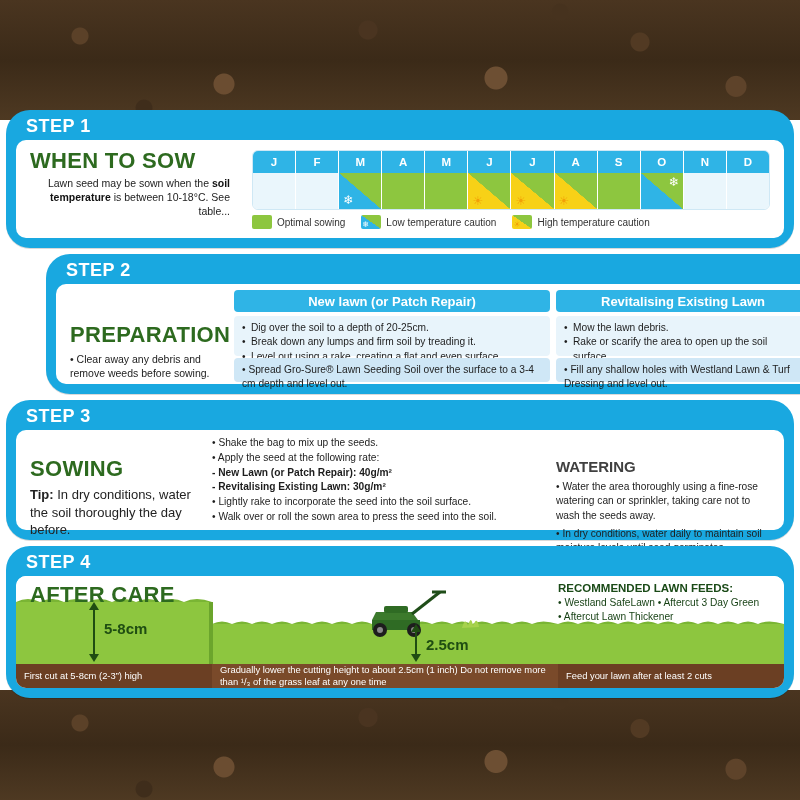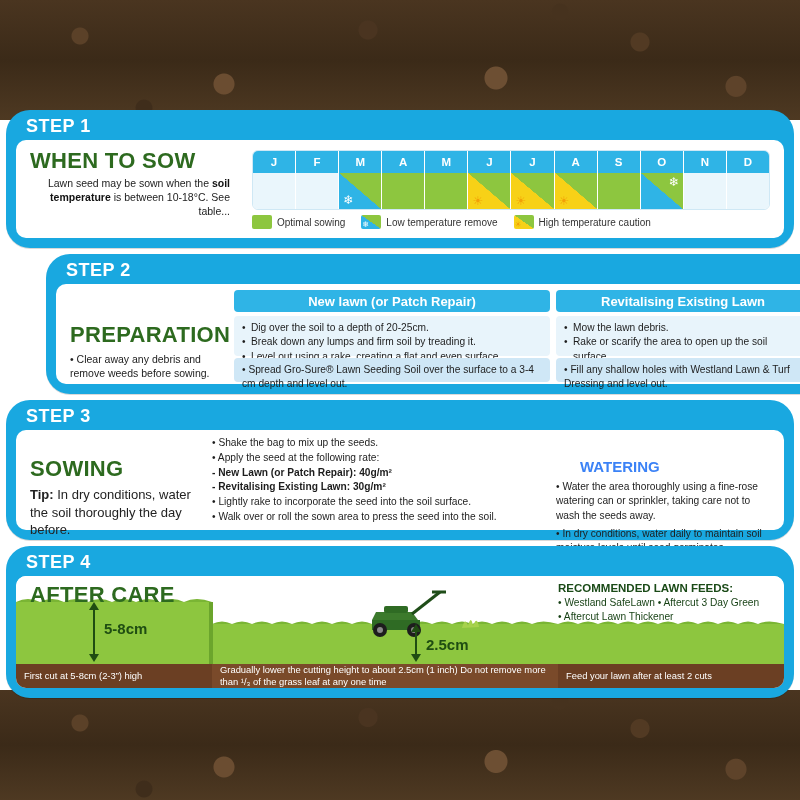--- a/index.html
+++ b/index.html
@@ -101,21 +101,21 @@
   #b2d{left:500px;top:74px;width:254px;height:24px;}
   .bul{display:block;position:relative;padding-left:9px;}
   .bul:before{content:"•";position:absolute;left:0;top:0;}
 
   
   #panel3{top:400px;height:140px;}
   #s3-title{position:absolute;left:14px;top:26px;font-size:22px;color:#2d6a1f;font-weight:bold;letter-spacing:.3px;}
   #inner3{top:30px;height:100px;left:10px;width:768px;}
   #s3-tip{position:absolute;left:14px;top:56px;width:170px;font-size:13px;color:#222;line-height:1.35;}
   #s3-mid{position:absolute;left:196px;top:6px;width:336px;font-size:10.2px;color:#1d1d1d;line-height:1.45;}
-  #s3-water-title{position:absolute;left:540px;top:28px;font-size:15px;color:#3b82f6;font-weight:bold;margin-left:24px;}
+  #s3-water-title{position:absolute;left:540px;top:28px;font-size:15px;color:#404040;font-weight:bold;}
   #s3-water{position:absolute;left:540px;top:50px;width:218px;font-size:10.2px;color:#1d1d1d;line-height:1.4;}
 
   
   #panel4{top:546px;height:152px;}
   #inner4{top:30px;height:112px;left:10px;width:768px;background:#ffffff;overflow:hidden;}
   #s4-title{position:absolute;left:14px;top:6px;font-size:22px;color:#2d6a1f;font-weight:bold;letter-spacing:.3px;z-index:5;}
   .lawnimg{position:absolute;left:0;top:0;width:768px;height:88px;}
   .band{position:absolute;left:0;top:88px;width:768px;height:24px;display:flex;}
   .band > div{height:24px;display:flex;align-items:center;color:#fff;font-size:9.4px;line-height:1.25;box-sizing:border-box;padding:0 8px;}
   .band .b1{width:196px;background:#6b3f23;}
@@ -204,21 +204,21 @@
 
       <div class="legend">
         <div class="lg">
           <span class="sw green"></span>
           <span>Optimal sowing</span>
         </div>
         <div class="lg">
           <span class="sw cold">
               <span class="mini">❄</span>
             </span>
-          <span>Low temperature remove</span>
+          <span>Low temperature caution</span>
         </div>
         <div class="lg">
           <span class="sw hot">
               <span class="mini">☀</span>
             </span>
           <span>High temperature caution</span>
         </div>
       </div>
     </div>
   </div>

